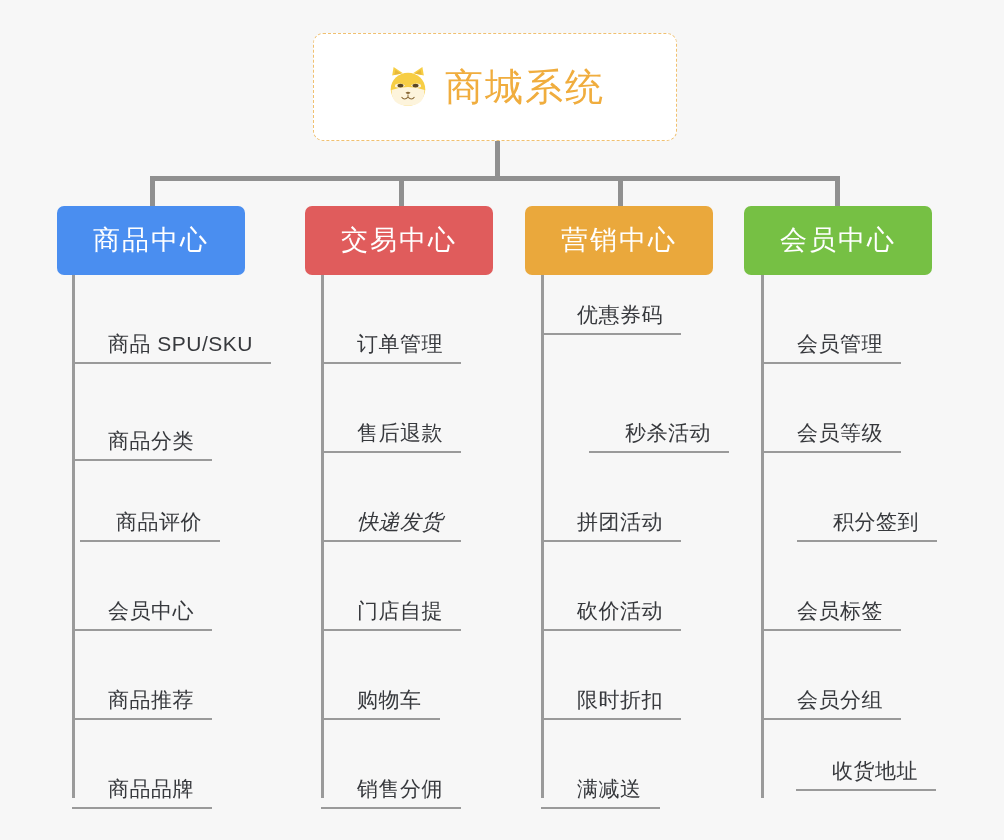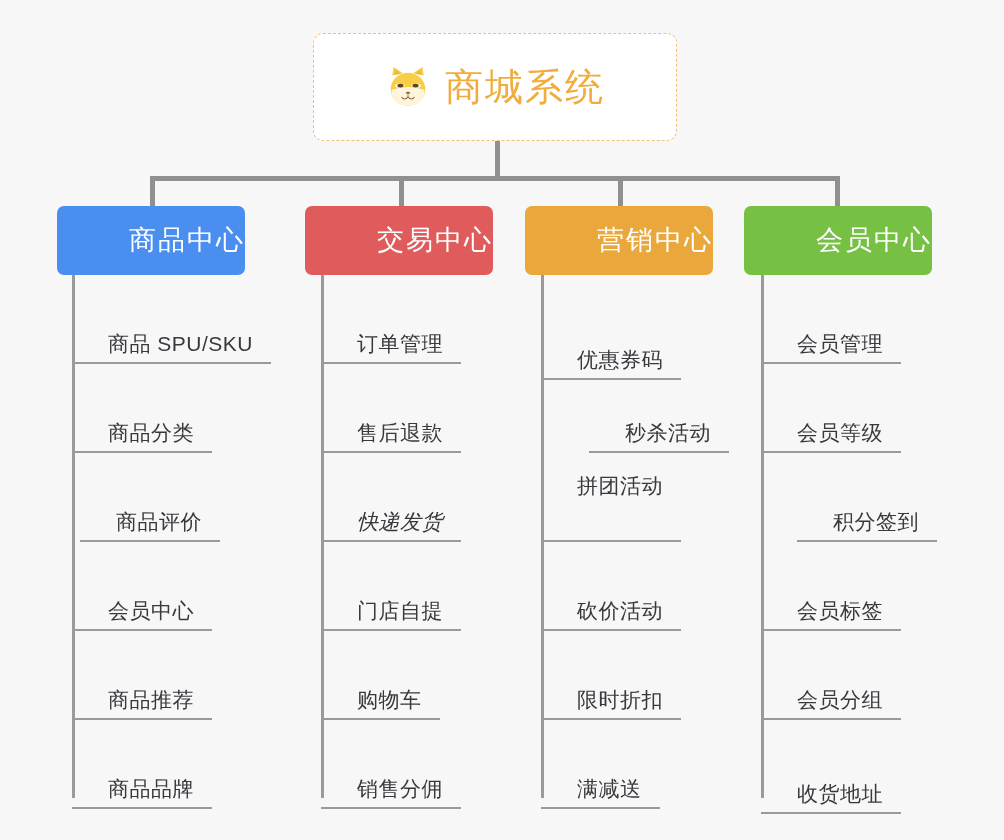--- a/index.html
+++ b/index.html
@@ -57,21 +57,21 @@
   .conn-h { height: 5px; }
 
   
   .category {
     position: absolute;
     width: 188px;
     height: 69px;
     border-radius: 7px;
     display: flex;
     align-items: center;
-    justify-content: flex-end;
+    justify-content: center;
   }
   .category-label {
     font-size: 27px;
     color: #ffffff;
     letter-spacing: 2px;
     white-space: nowrap;
     line-height: 1;
   }
 
   
@@ -150,21 +150,21 @@
 
   <div class="category" style="left: 57px; top: 206px; background: rgb(74, 142, 240);">
     <span class="category-label">商品中心</span>
   </div>
   <div class="branch" style="left:72px; top:275px; width:230px; height:540px;">
     <div class="branch-trunk" style="height:523px;"></div>
     <div class="leaf" style="top:0px;">
       <span class="leaf-label">商品 SPU/SKU</span>
       <div class="leaf-underline"></div>
     </div>
-    <div class="leaf" style="top:89px;">
+    <div class="leaf" style="top:97px;">
       <span class="leaf-label">商品分类</span>
       <div class="leaf-underline"></div>
     </div>
     <div class="leaf" style="top:178px;margin-left:8px;">
       <span class="leaf-label">商品评价</span>
       <div class="leaf-underline"></div>
     </div>
     <div class="leaf" style="top:267px;">
       <span class="leaf-label">会员中心</span>
       <div class="leaf-underline"></div>
@@ -208,29 +208,29 @@
       <span class="leaf-label">销售分佣</span>
       <div class="leaf-underline"></div>
     </div>
   </div>
 
   <div class="category" style="left: 525px; top: 206px; background: rgb(234, 168, 60);">
     <span class="category-label">营销中心</span>
   </div>
   <div class="branch" style="left:541px; top:275px; width:190px; height:540px;">
     <div class="branch-trunk" style="height:523px;"></div>
-    <div class="leaf" style="top:16px;">
+    <div class="leaf" style="top:0px;justify-content:center;">
       <span class="leaf-label">优惠券码</span>
       <div class="leaf-underline"></div>
     </div>
     <div class="leaf" style="top:89px;padding-left:48px;">
       <span class="leaf-label">秒杀活动</span>
       <div class="leaf-underline"></div>
     </div>
-    <div class="leaf" style="top:178px;gap:36px;">
+    <div class="leaf" style="top:178px;">
       <span class="leaf-label">拼团活动</span>
       <div class="leaf-underline"></div>
     </div>
     <div class="leaf" style="top:267px;">
       <span class="leaf-label">砍价活动</span>
       <div class="leaf-underline"></div>
     </div>
     <div class="leaf" style="top:356px;">
       <span class="leaf-label">限时折扣</span>
       <div class="leaf-underline"></div>
@@ -259,19 +259,19 @@
       <div class="leaf-underline"></div>
     </div>
     <div class="leaf" style="top:267px;">
       <span class="leaf-label">会员标签</span>
       <div class="leaf-underline"></div>
     </div>
     <div class="leaf" style="top:356px;">
       <span class="leaf-label">会员分组</span>
       <div class="leaf-underline"></div>
     </div>
-    <div class="leaf" style="top:450px;">
+    <div class="leaf" style="top:427px;padding-left:35px;">
       <span class="leaf-label">收货地址</span>
       <div class="leaf-underline"></div>
     </div>
   </div>
 
 </div>
 
 </body></html>

